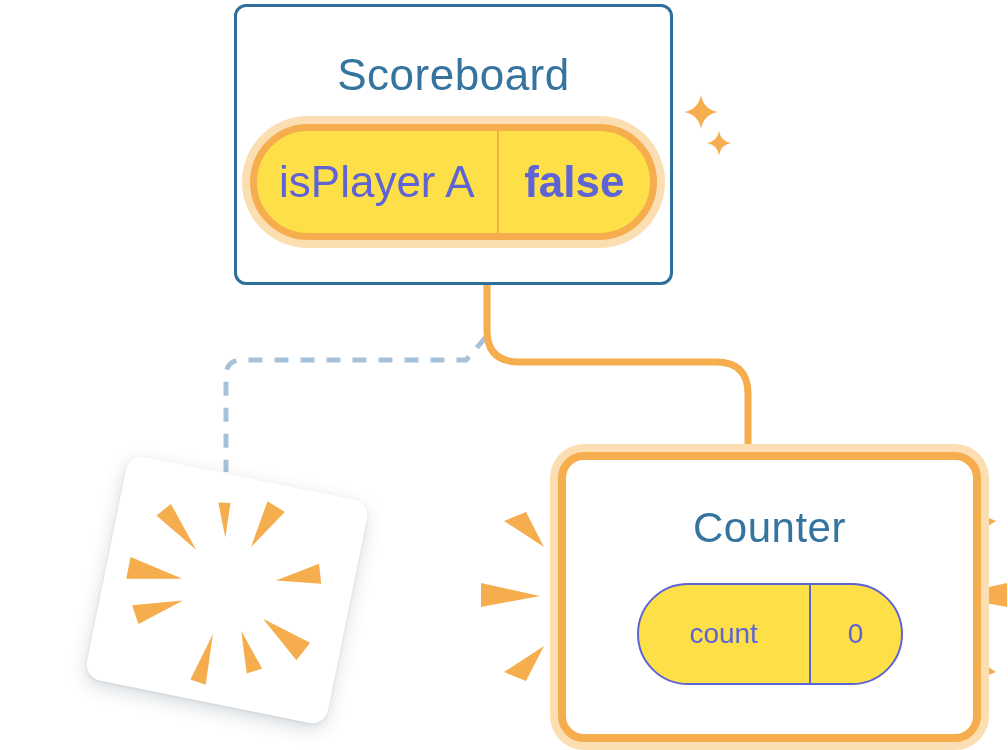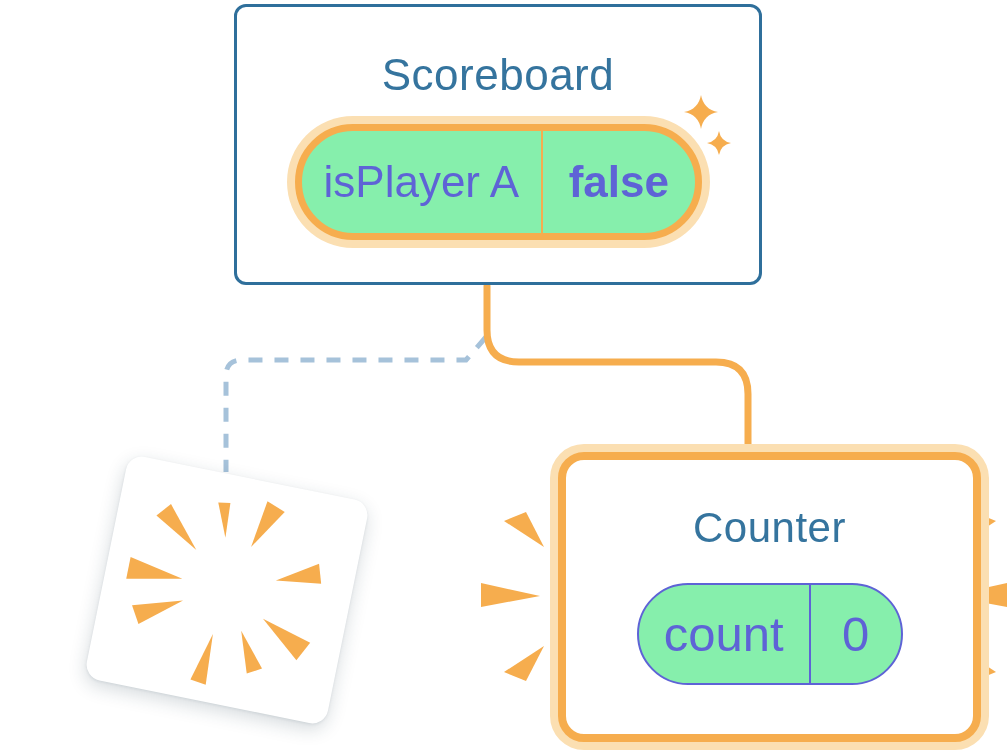--- a/index.html
+++ b/index.html
@@ -22,21 +22,21 @@
   .component-card {
     position: absolute;
     background: #ffffff;
     display: flex;
     flex-direction: column;
     align-items: center;
   }
 
   .scoreboard-card {
     left: 234px; top: 4px;
-    width: 528px; height: 281px;
+    width: 439px; height: 281px;
     border: 3px solid #2F6F9B;
     border-radius: 12px;
     z-index: 3;
   }
 
   .counter-card {
     left: 558px; top: 452px;
     width: 423px; height: 290px;
     border: 8px solid #F6AD4E;
     box-shadow: 0 0 0 8px #FBDFB2;
@@ -50,21 +50,21 @@
     letter-spacing: 0.5px;
     text-align: center;
   }
   .scoreboard-card .card-title { margin-top: 41px; font-size: 44px; line-height: 54px; }
   .counter-card   .card-title { margin-top: 42px; font-size: 42px; line-height: 52px; }
 
   
   .state-pill {
     display: flex;
     align-items: stretch;
-    background: #86efac;
+    background: #fde047;
     border-radius: 999px;
     overflow: hidden;
   }
 
   .scoreboard-card .state-pill {
     margin-top: 22px;
     width: 407px; height: 116px;
     border: 7px solid #F6AD4E;
     box-shadow: 0 0 0 8px #FBDFB2;
   }
@@ -74,21 +74,21 @@
     border: 2px solid #5E63D6;
   }
 
   .pill-cell {
     display: flex;
     align-items: center;
     justify-content: center;
     color: #5E63D6;
   }
   .scoreboard-card .pill-cell { font-size: 44px; }
-  .counter-card   .pill-cell { font-size: 49px; }
+  .counter-card   .pill-cell { font-size: 28px; }
 
   .pill-label { flex: 0 0 61%; }
   .counter-card .pill-label { flex: 0 0 65%; }
   .pill-value { flex: 1 1 auto; }
   .pill-value.bold { font-weight: 700; }
 
   .pill-divider { width: 2px; align-self: stretch; }
   .divider-orange { background: #F6AD4E; }
   .divider-purple { background: #5E63D6; }
 

